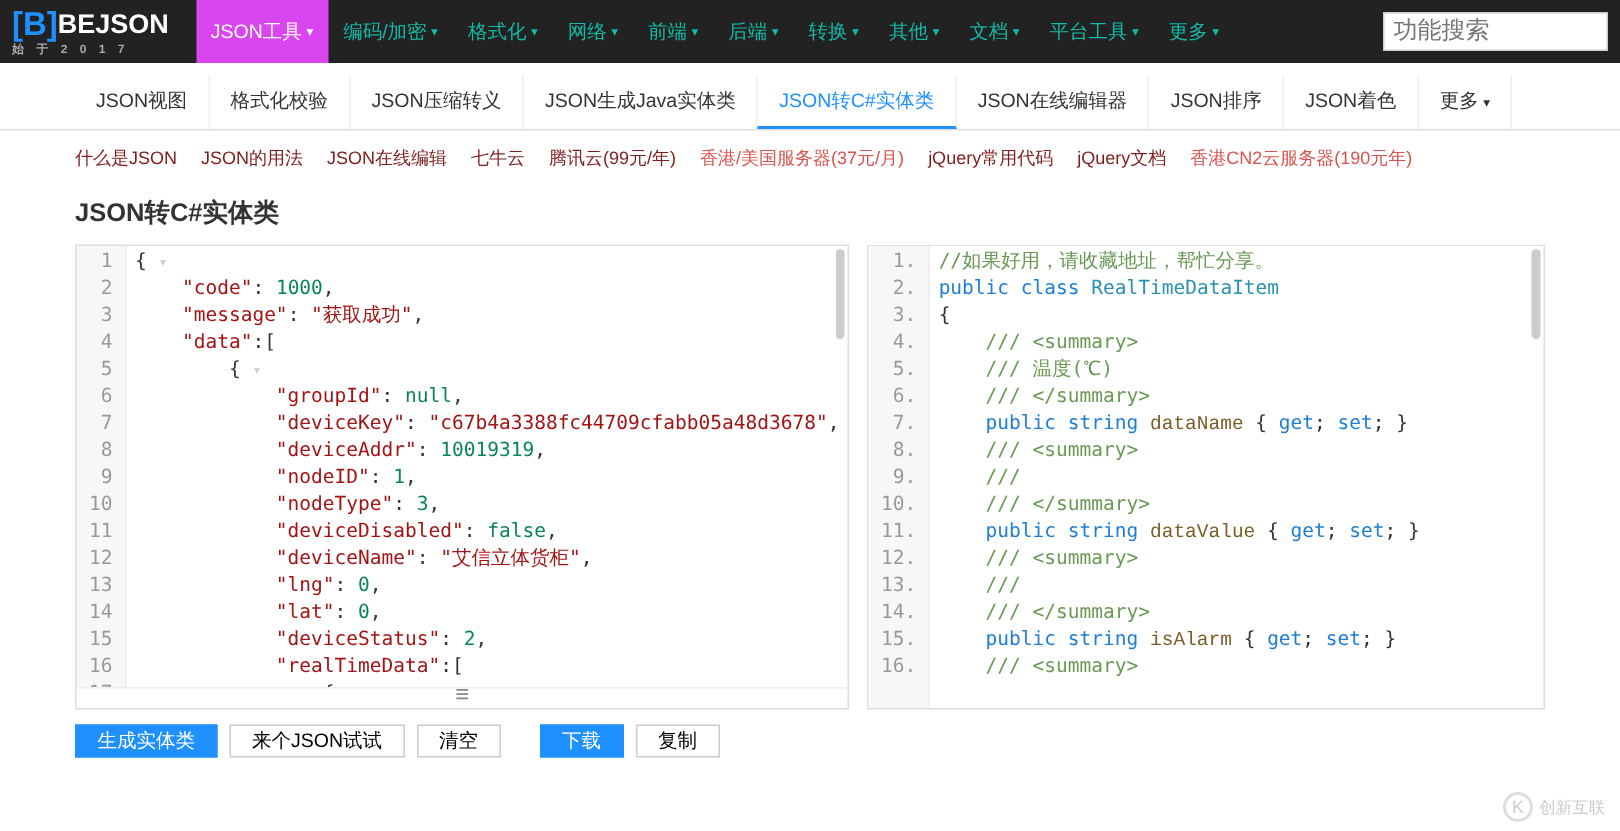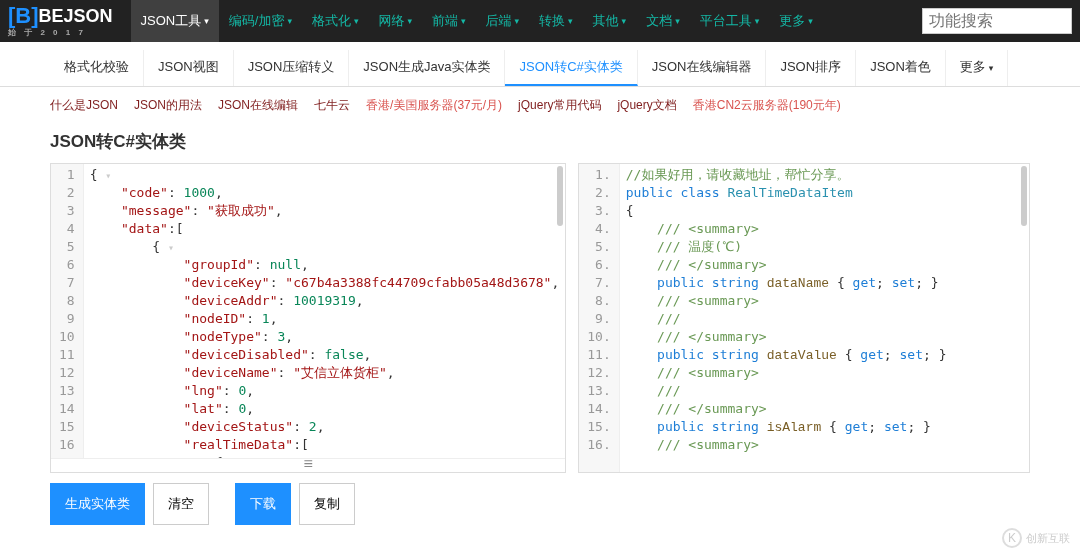--- a/index.html
+++ b/index.html
@@ -5,21 +5,21 @@
   * { box-sizing: border-box; margin: 0; padding: 0; }
   body { font-family: "Microsoft YaHei", Arial, sans-serif; font-size: 13px; color: #333; background: #fff; width: 1080px; }
   
   .topnav { background: #222; height: 42px; display: flex; align-items: center; padding: 0 8px; }
   .logo { color: #fff; font-weight: bold; font-size: 18px; margin-right: 18px; display: flex; flex-direction: column; line-height: 1; }
   .logo .brand { display: flex; align-items: center; }
   .logo .brand .br-icon { color: #1e90ff; font-size: 22px; margin-right: 0; }
   .logo .sub { font-size: 8px; color: #aaa; letter-spacing: 3px; margin-top: 2px; }
   .nav-items { display: flex; align-items: center; flex: 1; }
   .nav-item { color: #14b8a6; padding: 0 10px; height: 42px; display: flex; align-items: center; cursor: pointer; font-size: 13px; white-space: nowrap; }
-  .nav-item.active { background: #404040; color: #fff; }
+  .nav-item.active { background: #d946ef; color: #fff; }
   .nav-item .caret { margin-left: 3px; font-size: 9px; }
   .search-box { }
   .search-box input { height: 26px; width: 150px; padding: 0 6px; border: 1px solid #ccc; font-size: 16px; }
   
   .subtabs { border-bottom: 1px solid #ddd; padding: 8px 50px 0 50px; }
   .subtabs-row { display: flex; }
   .subtab { padding: 8px 14px; cursor: pointer; border-right: 1px solid #eee; color: #333; font-size: 13px; }
   .subtab.active { color: #1e90ff; border-bottom: 2px solid #1e90ff; }
   .subtab.more .caret { font-size: 9px; margin-left: 3px; }
   
@@ -43,21 +43,21 @@
   .s { color: #a31515; }
   .n { color: #098658; }
   
   .cmt { color: #6a9955; }
   .kw { color: #1e7ed6; }
   .ty { color: #2b91af; }
   .id { color: #795e26; font-family: Liberation Mono, monospace; }
   .br { color: #333; }
   
   .btn-row { padding: 10px 50px; display: flex; gap: 8px; }
-  .btn { padding: 11px 14px; font-size: 13px; border: 1px solid #ccc; background: #fff; cursor: pointer; }
+  .btn { padding: 1px 14px; font-size: 13px; border: 1px solid #ccc; background: #fff; cursor: pointer; }
   .btn.primary { background: #1e90ff; color: #fff; border-color: #1e90ff; }
   
   .watermark { position: fixed; right: 10px; bottom: 6px; color: #ccc; font-size: 11px; display:flex; align-items:center; gap:4px; }
   .watermark .wm-icon { width:20px; height:20px; border:2px solid #ddd; border-radius:50%; display:inline-flex; align-items:center; justify-content:center; font-size:12px; color:#ccc; }
 </style>
 </head>
 <body>
 
 <div class="topnav">
   <div class="logo">
@@ -80,37 +80,38 @@
       <div class="nav-item">平台工具<span class="caret">▾</span></div>
       <div class="nav-item">更多<span class="caret">▾</span></div>
     </div>
   <div class="search-box">
     <input type="text" placeholder="功能搜索" style="">
   </div>
 </div>
 
 <div class="subtabs">
   <div class="subtabs-row" id="subtabs-row">
+      <div class="subtab">JSON视图</div>
       <div class="subtab">格式化校验</div>
-      <div class="subtab">JSON视图</div>
       <div class="subtab">JSON压缩转义</div>
       <div class="subtab">JSON生成Java实体类</div>
       <div class="subtab active">JSON转C#实体类</div>
       <div class="subtab">JSON在线编辑器</div>
       <div class="subtab">JSON排序</div>
       <div class="subtab">JSON着色</div>
       <div class="subtab more">更多<span class="caret">▾</span></div>
     </div>
 </div>
 
 <div class="linkrow" id="linkrow">
     <a href="#">什么是JSON</a>
     <a href="#">JSON的用法</a>
     <a href="#">JSON在线编辑</a>
     <a href="#">七牛云</a>
+    <a href="#">腾讯云(99元/年)</a>
     <a href="#" class="promo">香港/美国服务器(37元/月)</a>
     <a href="#">jQuery常用代码</a>
     <a href="#">jQuery文档</a>
     <a href="#" class="promo">香港CN2云服务器(190元年)</a>
   </div>
 
 <div class="page-title">JSON转C#实体类</div>
 
 <div class="panels">
   <div class="panel">
@@ -160,20 +161,21 @@
           <div>15.</div>
           <div>16.</div>
         </div>
       <div class="codebody" id="cs-body"><div><span class="cmt">//如果好用，请收藏地址，帮忙分享。</span></div><div><span class="kw">public class</span> <span class="ty">RealTimeDataItem</span></div><div><span class="br">{</span></div><div><span class="cmt">    /// &lt;summary&gt;</span></div><div><span class="cmt">    /// 温度(℃)</span></div><div><span class="cmt">    /// &lt;/summary&gt;</span></div><div>    <span class="kw">public</span> <span class="kw">string</span> <span class="id">dataName</span> <span class="br">{ </span><span class="kw">get</span><span class="br">; </span><span class="kw">set</span><span class="br">; }</span></div><div><span class="cmt">    /// &lt;summary&gt;</span></div><div><span class="cmt">    ///</span></div><div><span class="cmt">    /// &lt;/summary&gt;</span></div><div>    <span class="kw">public</span> <span class="kw">string</span> <span class="id">dataValue</span> <span class="br">{ </span><span class="kw">get</span><span class="br">; </span><span class="kw">set</span><span class="br">; }</span></div><div><span class="cmt">    /// &lt;summary&gt;</span></div><div><span class="cmt">    ///</span></div><div><span class="cmt">    /// &lt;/summary&gt;</span></div><div>    <span class="kw">public</span> <span class="kw">string</span> <span class="id">isAlarm</span> <span class="br">{ </span><span class="kw">get</span><span class="br">; </span><span class="kw">set</span><span class="br">; }</span></div><div><span class="cmt">    /// &lt;summary&gt;</span></div></div>
     </div>
   </div>
 </div>
 
 <div class="btn-row" id="btn-row">
     <button class="btn primary">生成实体类</button>
+    <button class="btn">来个JSON试试</button>
     <button class="btn">清空</button>
     <span style="width: 10px;"></span>
     <button class="btn primary">下载</button>
     <button class="btn">复制</button>
   </div>
 
 <div class="watermark">
   <span class="wm-icon">K</span>
   <span>创新互联</span>
 </div>

